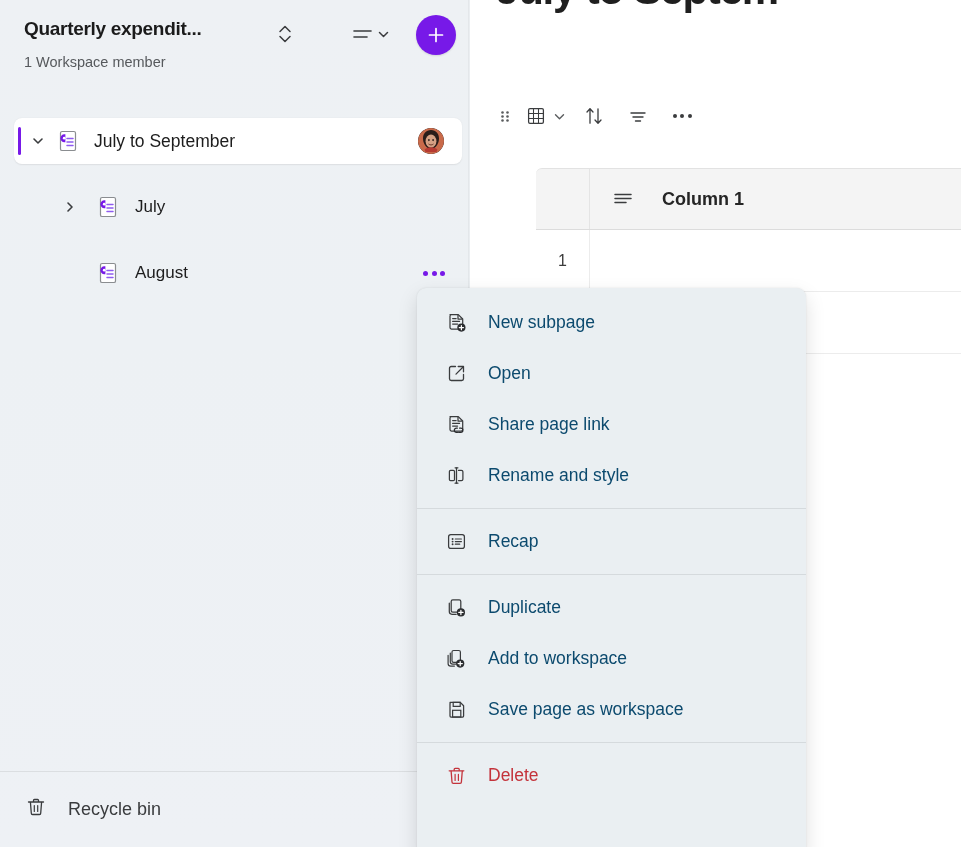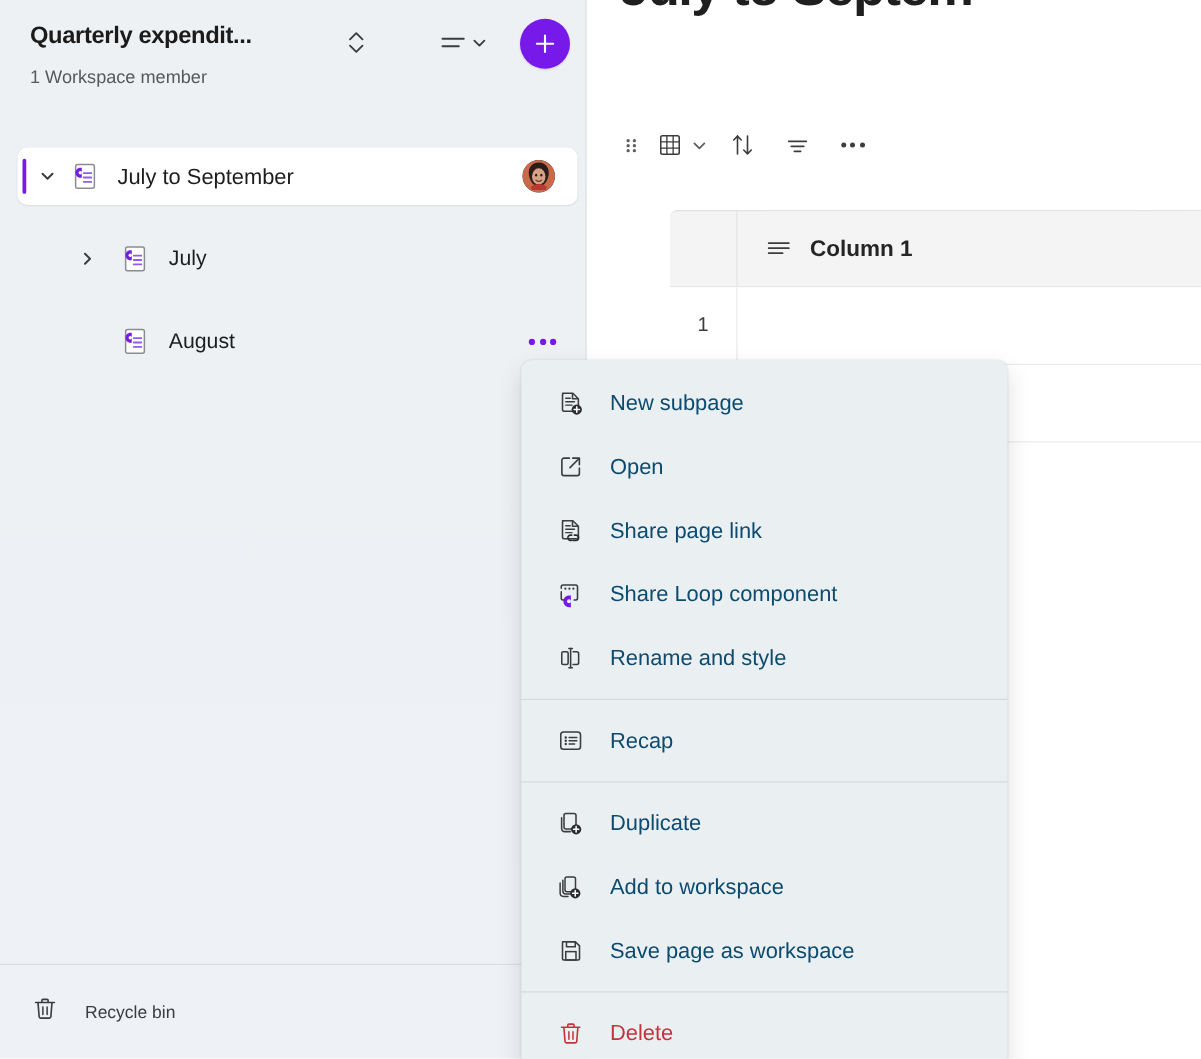--- a/index.html
+++ b/index.html
@@ -87,21 +87,21 @@
 
   
   #sb-divider {
     position: absolute; left: 0; top: 771px; width: 470px; height: 1px;
     background: rgba(0,0,0,0.08);
   }
   #recycle-row {
     position: absolute; left: 24px; top: 790px; height: 38px;
     display: flex; align-items: center; gap: 20px; cursor: pointer;
   }
-  #recycle-label { font-size: 14px; color: #3a3c3e; }
+  #recycle-label { font-size: 18px; color: #3a3c3e; }
 
   
   #main {
     position: absolute; left: 470px; top: 0; width: 491px; height: 847px;
     background: #ffffff;
   }
   #doc-title {
     position: absolute; left: 26px; top: -34px;
     font-size: 42px; font-weight: 800; color: #1f1f1f;
     letter-spacing: -1.2px; white-space: nowrap;
@@ -129,21 +129,21 @@
     display: flex; height: 62px;
     background: #f4f4f4;
     border-top: 1px solid #e2e2e2;
     border-bottom: 1px solid #dcdcdc;
     border-radius: 6px 0 0 0;
   }
   #th-rownum {
     width: 54px; border-right: 1px solid #e4e4e4;
   }
   #th-col1 {
-    flex: 1; display: flex; align-items: center; padding-left: 22px; gap: 14px;
+    flex: 1; display: flex; align-items: center; padding-left: 22px; gap: 28px;
   }
   #th-col1-label { font-size: 18px; font-weight: 700; color: #252525; }
   .trow { display: flex; height: 62px; background: #fff; border-bottom: 1px solid #ececec; }
   .td-rownum {
     width: 54px; border-right: 1px solid #ececec;
     display: flex; align-items: center; justify-content: center;
     font-size: 16px; color: #3c3c3c;
   }
   .td-cell { flex: 1; }
 
@@ -377,34 +377,20 @@
           <path d="M5 3.6h8.3l4.4 4.4v8.6c0 .8-.6 1.4-1.4 1.4H6.4c-.8 0-1.4-.6-1.4-1.4V5c0-.8.6-1.4 1.4-1.4z" stroke="#3a3c3e" stroke-width="1.25" stroke-linejoin="round"></path>
           <path d="M13 3.8V8h4.3" stroke="#3a3c3e" stroke-width="1.25" stroke-linejoin="round"></path>
           <path d="M7.6 7.6h3.6M7.6 10.4h7M7.6 13.1h5" stroke="#3a3c3e" stroke-width="1.1" stroke-linecap="round"></path>
           <path d="M13.6 19.3h2.2a2.1 2.1 0 100-4.2h-1.3" stroke="#2b2d30" stroke-width="1.25" stroke-linecap="round" fill="none"></path>
           <path d="M12.4 15.1h-1a2.1 2.1 0 100 4.2h1.2" stroke="#2b2d30" stroke-width="1.25" stroke-linecap="round" fill="none"></path>
         </svg>
       </span>
       <span class="mi-lbl">Share page link</span>
     </div>
 
-    <div class="mi">
-      <span class="mi-ico">
-        <svg width="24" height="24" viewBox="0 0 24 24" fill="none">
-          <path d="M5 6.6V5.4c0-.8.6-1.4 1.4-1.4h10.2c.8 0 1.4.6 1.4 1.4v9.2c0 .8-.6 1.4-1.4 1.4h-1.3" stroke="#3a3c3e" stroke-width="1.25" stroke-linecap="round"></path>
-          <path d="M5 9.5v5.1c0 .8.6 1.4 1.4 1.4h2.2" stroke="#3a3c3e" stroke-width="1.25" stroke-linecap="round"></path>
-          <circle cx="8.3" cy="6.9" r="0.85" fill="#3a3c3e"></circle>
-          <circle cx="11.5" cy="6.9" r="0.85" fill="#3a3c3e"></circle>
-          <circle cx="14.7" cy="6.9" r="0.85" fill="#3a3c3e"></circle>
-          <path d="M11.3 12.3c-2.6 0-4.6 2.1-4.6 4.7s2 4.7 4.6 4.7h1.4v-9.4h-1.4z" fill="#7719e8"></path>
-          <circle cx="11.2" cy="17" r="1.6" fill="#eaeff2"></circle>
-        </svg>
-      </span>
-      <span class="mi-lbl">Share Loop component</span>
-    </div>
 
     <div class="mi">
       <span class="mi-ico">
         <svg width="23" height="23" viewBox="0 0 23 23" fill="none">
           <rect x="4.4" y="6.4" width="5.1" height="10.2" rx="1.2" stroke="#3a3c3e" stroke-width="1.25"></rect>
           <path d="M13.5 6.4h2.9c.8 0 1.5.6 1.5 1.4v7.4c0 .8-.7 1.4-1.5 1.4h-2.9" stroke="#3a3c3e" stroke-width="1.25" stroke-linecap="round"></path>
           <path d="M11.5 3.8v15.4" stroke="#3a3c3e" stroke-width="1.25" stroke-linecap="round"></path>
           <path d="M10.1 3.8h2.8M10.1 19.2h2.8" stroke="#3a3c3e" stroke-width="1.25" stroke-linecap="round"></path>
         </svg>
       </span>

